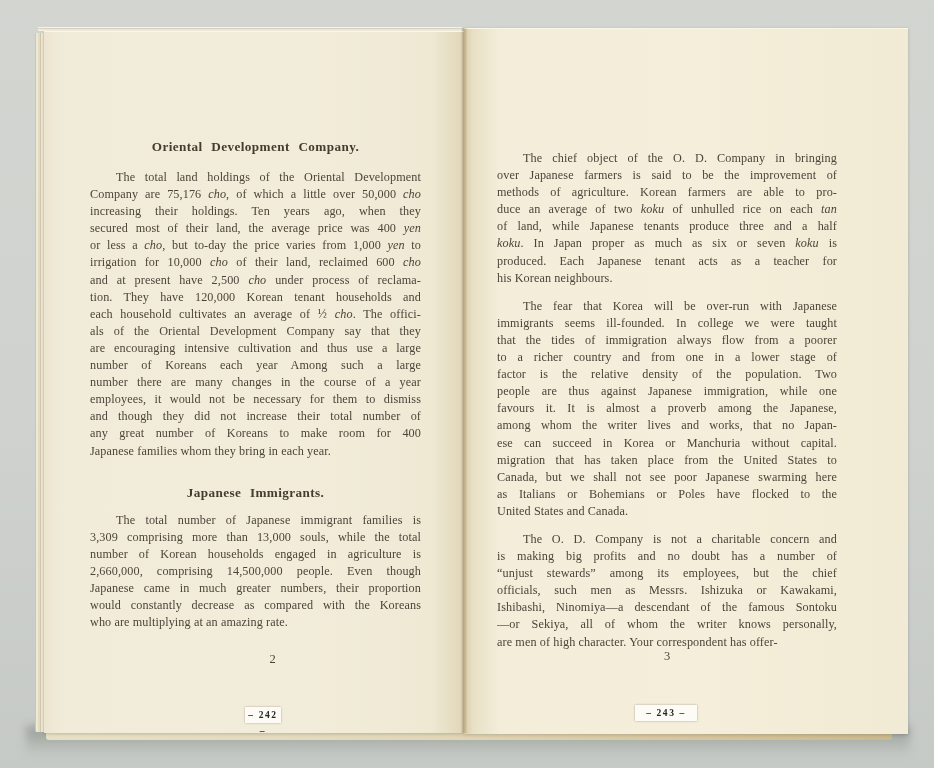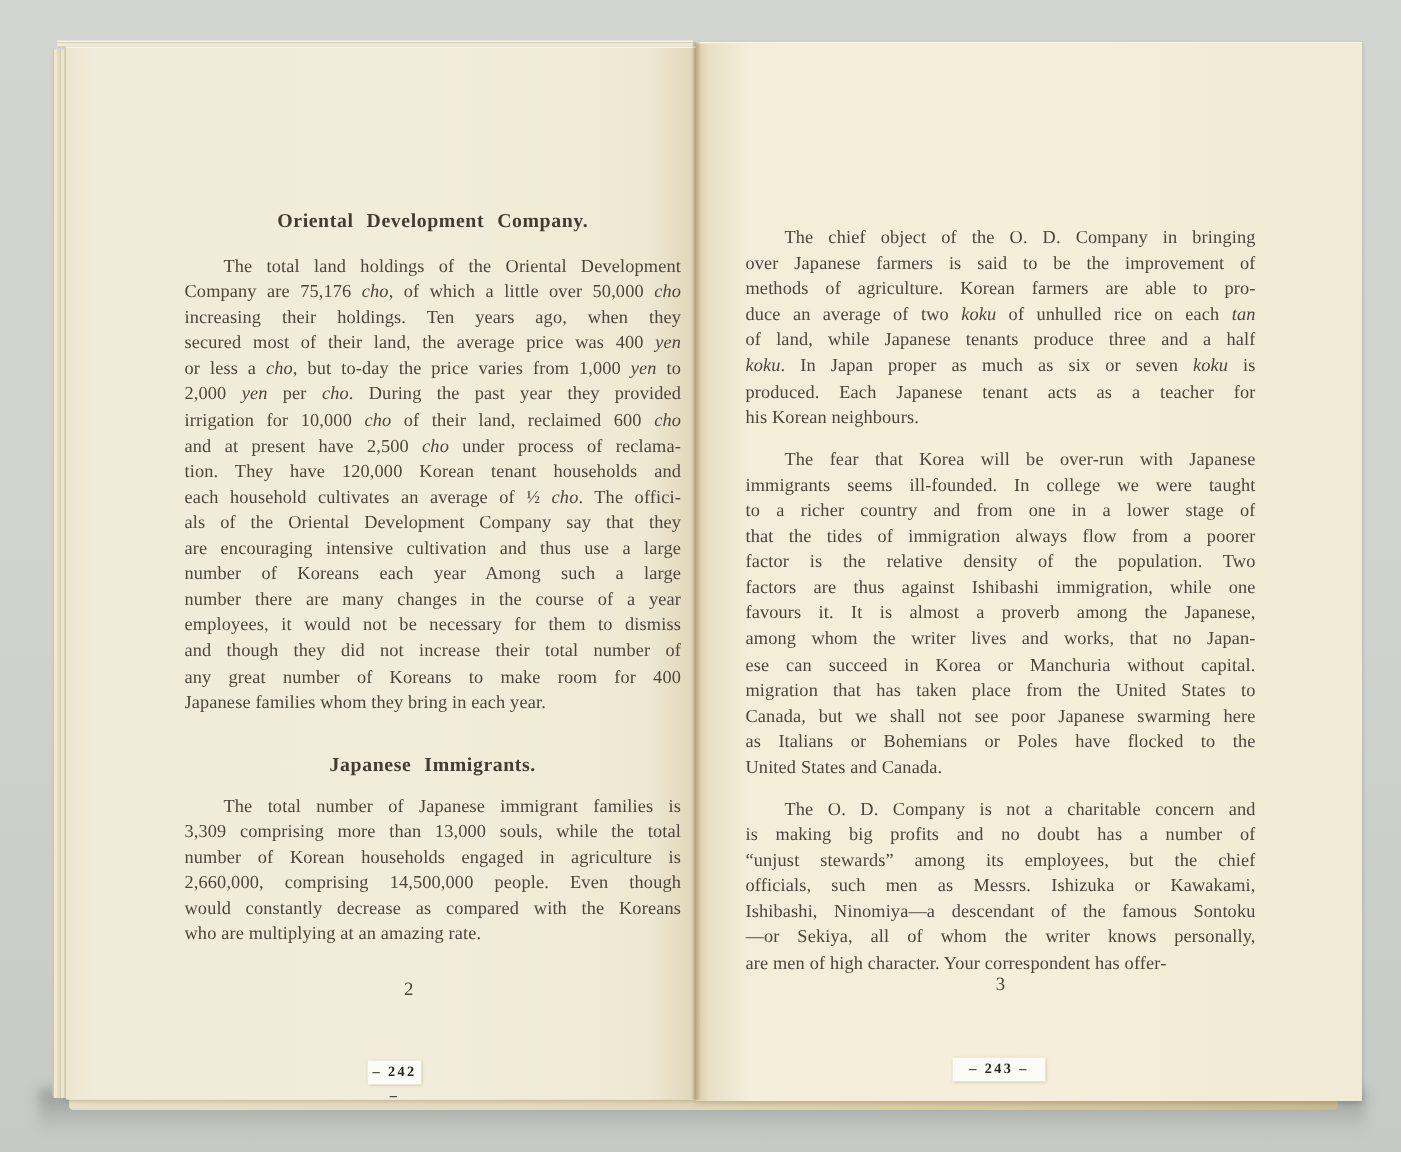--- a/index.html
+++ b/index.html
@@ -49,21 +49,21 @@
   }
   
   .gutter{
     position:absolute;left:461px;top:28px;width:6px;height:705px;
     background:linear-gradient(90deg,rgba(120,98,62,0) 0%,rgba(120,98,62,0.30) 50%,rgba(120,98,62,0.08) 100%);
   }
   .content{
     position:absolute;color:#4d443a;
     font-size:12.2px;letter-spacing:0.1px;
   }
-  .content-left{left:68px;top:106px;width:353px;}
+  .content-left{left:35px;top:106px;width:353px;}
   .content-right{left:22px;top:110px;width:362px;}
   .phead{
     font-weight:bold;text-align:center;
     font-size:13.2px;line-height:17px;height:17px;
     letter-spacing:0.4px;word-spacing:5px;color:#453c31;
   }
   .phead.h1{margin-bottom:14px;}
   .phead.h2{margin-top:24px;margin-bottom:9px;}
   .para{margin:11px;}
   .tline{
@@ -100,40 +100,40 @@
 
   <div class="page page-left">
     <div class="content content-left">
       <div class="phead h1">Oriental Development Company.</div>
       <div class="para">
           <div class="tline first">The total land holdings of the Oriental Development</div>
           <div class="tline">Company are 75,176 <i>cho</i>, of which a little over 50,000 <i>cho</i></div>
           <div class="tline">increasing their holdings. Ten years ago, when they</div>
           <div class="tline">secured most of their land, the average price was 400 <i>yen</i></div>
           <div class="tline">or less a <i>cho</i>, but to-day the price varies from 1,000 <i>yen</i> to</div>
-          <div class="tline">2,000 <i>yen</i> per <i>cho</i>. During the past year they provided</div>
           <div class="tline">irrigation for 10,000 <i>cho</i> of their land, reclaimed 600 <i>cho</i></div>
           <div class="tline">and at present have 2,500 <i>cho</i> under process of reclama-</div>
           <div class="tline">tion. They have 120,000 Korean tenant households and</div>
           <div class="tline">each household cultivates an average of ½ <i>cho</i>. The offici-</div>
           <div class="tline">als of the Oriental Development Company say that they</div>
           <div class="tline">are encouraging intensive cultivation and thus use a large</div>
           <div class="tline">number of Koreans each year Among such a large</div>
           <div class="tline">number there are many changes in the course of a year</div>
           <div class="tline">employees, it would not be necessary for them to dismiss</div>
           <div class="tline">and though they did not increase their total number of</div>
           <div class="tline">any great number of Koreans to make room for 400</div>
           <div class="tline last">Japanese families whom they bring in each year.</div>
         </div>
       <div class="phead h2">Japanese Immigrants.</div>
       <div class="para">
           <div class="tline first">The total number of Japanese immigrant families is</div>
           <div class="tline">3,309 comprising more than 13,000 souls, while the total</div>
           <div class="tline">number of Korean households engaged in agriculture is</div>
           <div class="tline">2,660,000, comprising 14,500,000 people. Even though</div>
+          <div class="tline">Japanese came in much greater numbers, their proportion</div>
           <div class="tline">would constantly decrease as compared with the Koreans</div>
           <div class="tline last">who are multiplying at an amazing rate.</div>
         </div>
     </div>
     <div class="page-number left-num">2</div>
     <div class="sticker sticker-left">– 242 –</div>
   </div>
 
   <div class="page page-right">
     <div class="content content-right">
@@ -143,24 +143,24 @@
           <div class="tline">methods of agriculture. Korean farmers are able to pro-</div>
           <div class="tline">duce an average of two <i>koku</i> of unhulled rice on each <i>tan</i></div>
           <div class="tline">of land, while Japanese tenants produce three and a half</div>
           <div class="tline"><i>koku</i>. In Japan proper as much as six or seven <i>koku</i> is</div>
           <div class="tline">produced. Each Japanese tenant acts as a teacher for</div>
           <div class="tline last">his Korean neighbours.</div>
         </div>
       <div class="para">
           <div class="tline first">The fear that Korea will be over-run with Japanese</div>
           <div class="tline">immigrants seems ill-founded. In college we were taught</div>
+          <div class="tline">that the tides of immigration always flow from a poorer</div>
           <div class="tline">to a richer country and from one in a lower stage of</div>
-          <div class="tline">that the tides of immigration always flow from a poorer</div>
           <div class="tline">factor is the relative density of the population. Two</div>
-          <div class="tline">factors are thus against Ishibashi immigration, while one</div>
+          <div class="tline">people are thus against Japanese immigration, while one</div>
           <div class="tline">favours it. It is almost a proverb among the Japanese,</div>
           <div class="tline">among whom the writer lives and works, that no Japan-</div>
           <div class="tline">ese can succeed in Korea or Manchuria without capital.</div>
           <div class="tline">migration that has taken place from the United States to</div>
           <div class="tline">Canada, but we shall not see poor Japanese swarming here</div>
           <div class="tline">as Italians or Bohemians or Poles have flocked to the</div>
           <div class="tline last">United States and Canada.</div>
         </div>
       <div class="para">
           <div class="tline first">The O. D. Company is not a charitable concern and</div>

